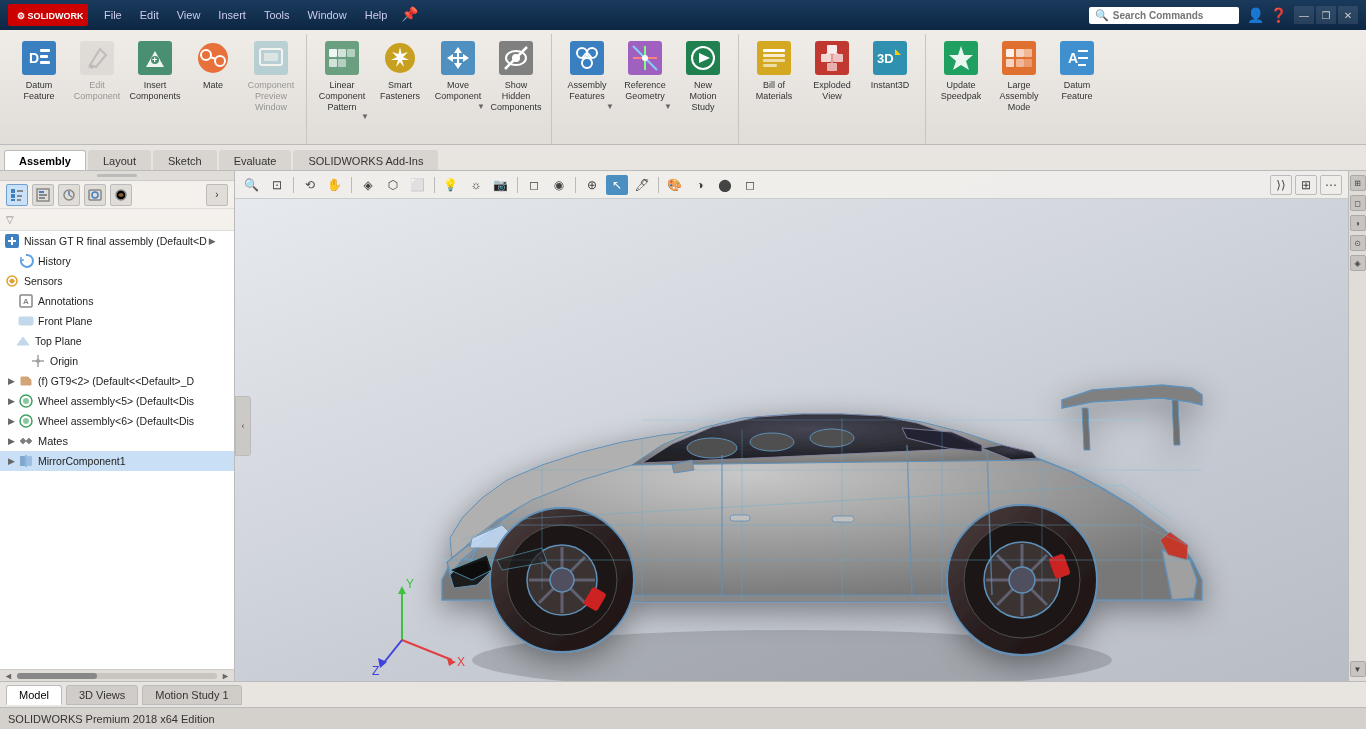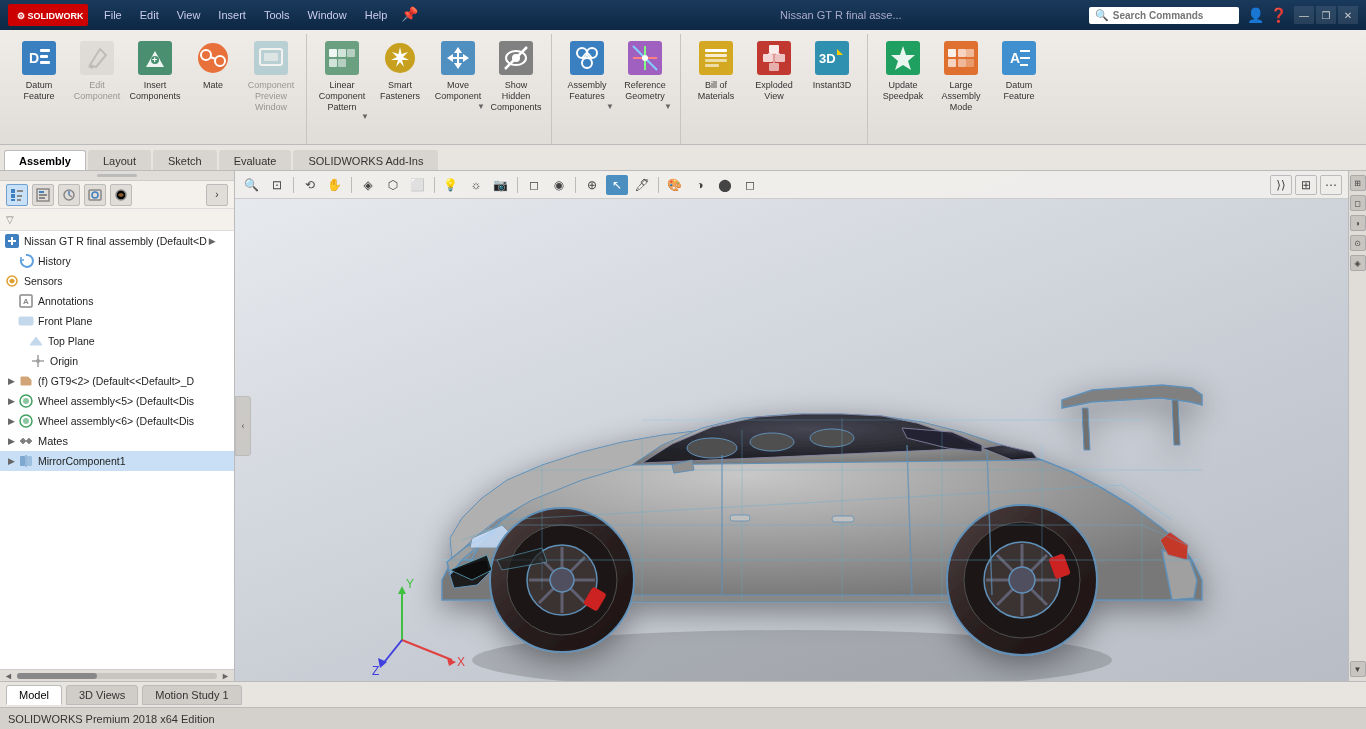--- a/index.html
+++ b/index.html
@@ -333,21 +333,20 @@
   <div class="menu-items">
     <span class="menu-item">File</span>
     <span class="menu-item">Edit</span>
     <span class="menu-item">View</span>
     <span class="menu-item">Insert</span>
     <span class="menu-item">Tools</span>
     <span class="menu-item">Window</span>
     <span class="menu-item">Help</span>
     <span style="margin-left:4px; color:#aac; font-size:14px; cursor:pointer;">📌</span>
   </div>
-  <div class="title-text">Nissan GT R final asse...</div>
   <div class="search-box">
     <span style="color:#888; margin-right:4px; font-size:11px;">🔍</span>
     <input type="text" placeholder="Search Commands" style="">
   </div>
   <span style="color:#aac; margin-right:6px; font-size:14px;">👤</span>
   <span style="color:#aac; margin-right:6px; font-size:14px;">❓</span>
   <div class="win-controls">
     <div class="win-btn">—</div>
     <div class="win-btn">❐</div>
     <div class="win-btn close">✕</div>
@@ -490,20 +489,30 @@
           <line x1="5" y1="5" x2="29" y2="29" stroke="#80d0ff" stroke-width="2"></line>
           <line x1="5" y1="17" x2="29" y2="17" stroke="#ff8080" stroke-width="2"></line>
           <line x1="17" y1="5" x2="17" y2="29" stroke="#80ff80" stroke-width="2"></line>
           <circle cx="17" cy="17" r="3" fill="white"></circle>
         </svg>
       </div>
       <div class="label">Reference<br>Geometry</div>
       <span class="toolbar-chevron">▼</span>
     </div>
 
+    <div class="tool-btn">
+      <div class="icon-area">
+        <svg width="34" height="34" viewBox="0 0 34 34">
+          <rect width="34" height="34" rx="3" fill="#208050"></rect>
+          <circle cx="17" cy="17" r="11" fill="none" stroke="white" stroke-width="2"></circle>
+          <path d="M13 12 L24 17 L13 22 Z" fill="white"></path>
+        </svg>
+      </div>
+      <div class="label">New<br>Motion<br>Study</div>
+    </div>
   </div>
 
   <div class="toolbar-section">
     <div class="tool-btn">
       <div class="icon-area">
         <svg width="34" height="34" viewBox="0 0 34 34">
           <rect width="34" height="34" rx="3" fill="#d4a820"></rect>
           <rect x="6" y="8" width="22" height="3" rx="1" fill="white"></rect>
           <rect x="6" y="13" width="22" height="3" rx="1" fill="white" opacity="0.8"></rect>
           <rect x="6" y="18" width="22" height="3" rx="1" fill="white" opacity="0.6"></rect>
@@ -683,21 +692,21 @@
         <span style="font-size:10.5px;">Annotations</span>
       </div>
 
       <div class="tree-item" style="padding-left:18px;">
         <svg width="16" height="16" style="margin-right:4px; flex-shrink:0;">
             <rect x="1" y="4" width="14" height="8" rx="1" fill="#4080c0" opacity="0.3" stroke="#4080c0" stroke-width="1"></rect>
           </svg>
         <span style="font-size:10.5px;">Front Plane</span>
       </div>
 
-      <div class="tree-item" style="padding-left:28px;">
+      <div class="tree-item" style="padding-left:15px;">
         <svg width="16" height="16" style="margin-right:4px; flex-shrink:0;">
             <path d="M2 12 L8 4 L14 12 Z" fill="#4080c0" opacity="0.3" stroke="#4080c0" stroke-width="1"></path>
           </svg>
         <span style="font-size:10.5px;">Top Plane</span>
       </div>
 
 
       <div class="tree-item" style="padding-left:30px;">
         <svg width="16" height="16" style="margin-right:4px; flex-shrink:0;">
             <line x1="8" y1="2" x2="8" y2="14" stroke="#a0a0a0" stroke-width="1.5"></line>

